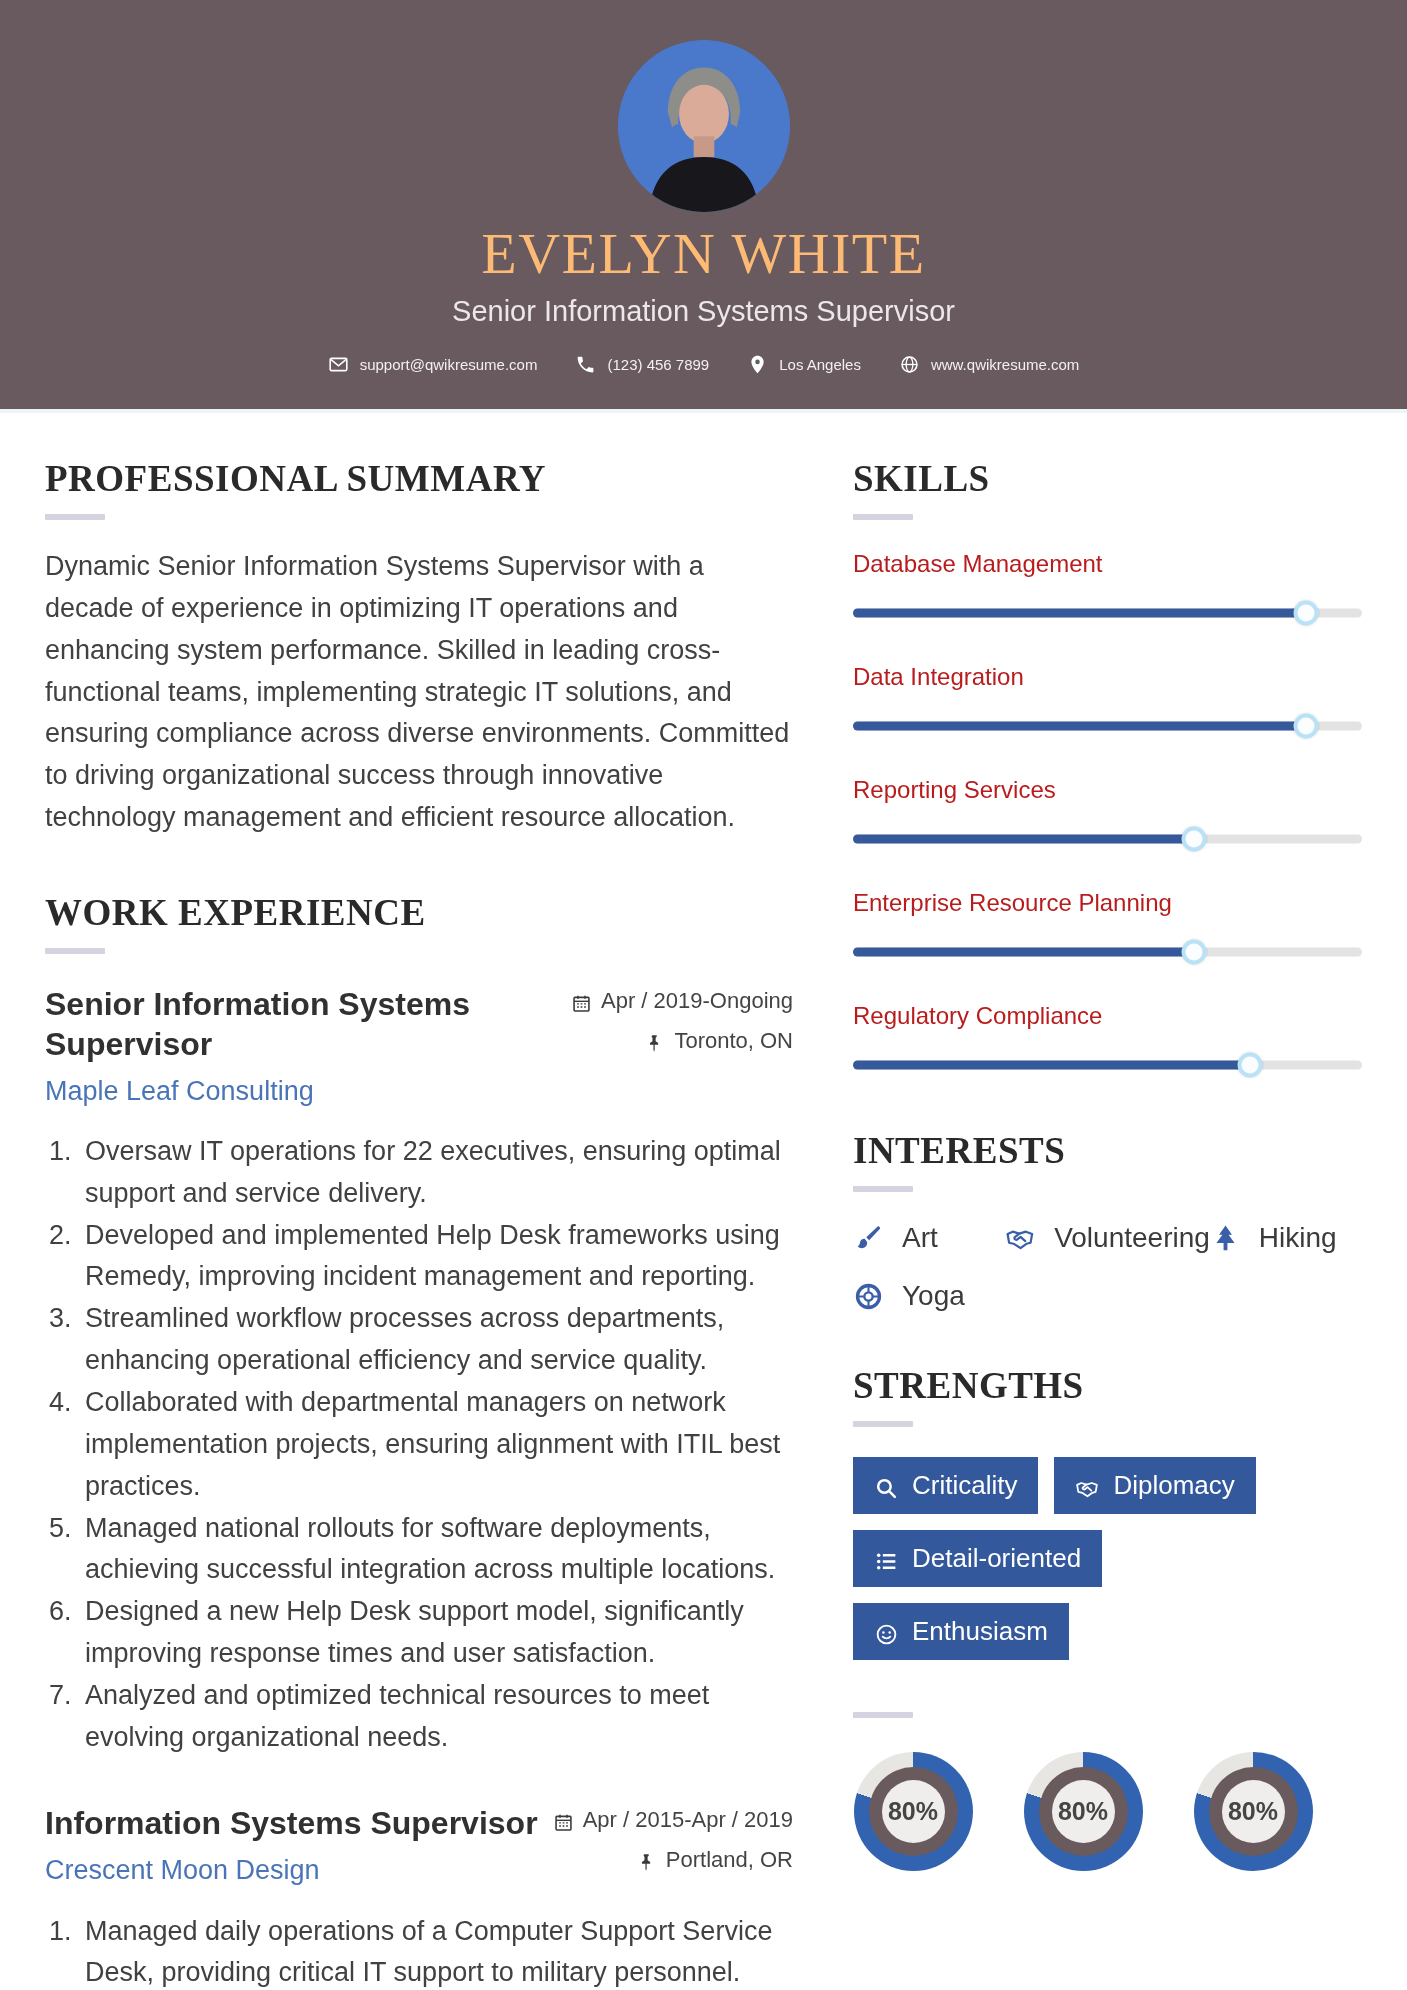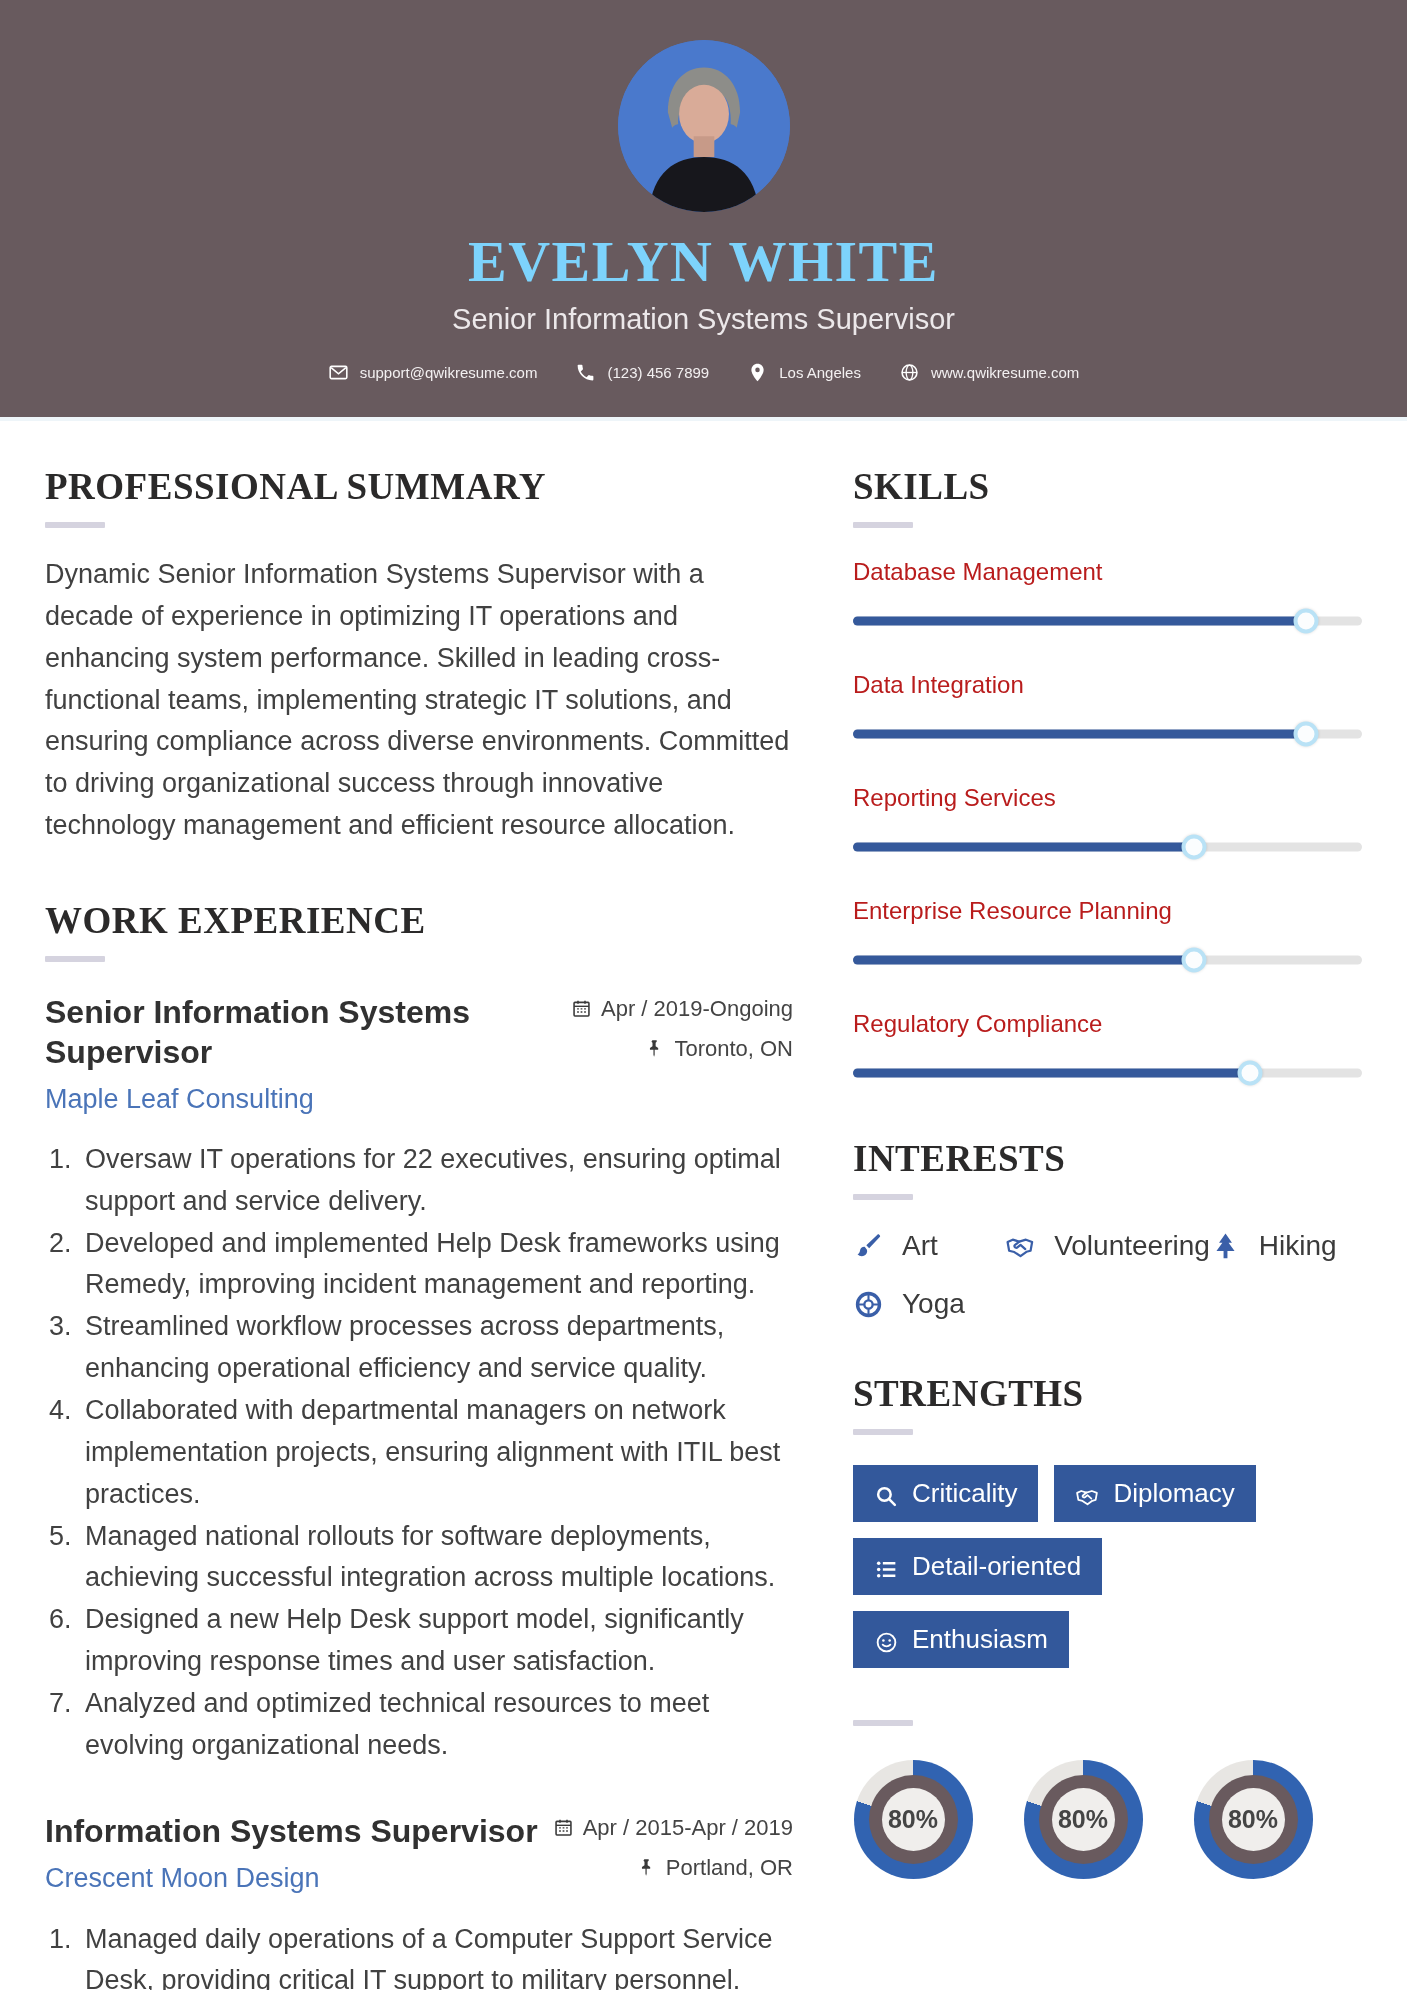--- a/index.html
+++ b/index.html
@@ -10,21 +10,21 @@
   }
   *{margin:0;padding:0;box-sizing:border-box}
   html,body{background:#fff}
   body{font-family:"Liberation Sans","DejaVu Sans",sans-serif;color:var(--body)}
   .page{width:1407px;min-height:1990px;margin:0 auto;background:#fff;display:flex;flex-direction:column}
 
   
   header{background:var(--header-bg);padding:40px 0 34px;text-align:center;border-bottom:4px solid #eef5f9}
   .photo{width:172px;height:172px;border-radius:50%;overflow:hidden;margin:0 auto;background:var(--photo-bg)}
   .photo svg{width:100%;height:100%;display:block}
-  h1.name{font-family:"Liberation Serif","DejaVu Serif",serif;font-weight:700;font-size:58px;color:#7dd3fc;letter-spacing:1.5px;margin-top:16px}
+  h1.name{font-family:"Liberation Serif","DejaVu Serif",serif;font-weight:400;font-size:58px;color:#fdba74;letter-spacing:1.5px;margin-top:8px}
   .job-headline{font-size:29px;color:#ece8ea;margin-top:8px;font-weight:400}
   .contact-row{display:flex;justify-content:center;align-items:center;gap:38px;margin-top:26px;color:#fff;font-size:15px}
   .contact-item{display:flex;align-items:center;gap:11px;color:#f3f0f1}
   .contact-item .icn{width:21px;height:21px;color:#fff}
 
   .icn{display:inline-block;line-height:0}
   .icn svg{width:100%;height:100%;display:block}
 
   
   main{display:flex;gap:60px;padding:44px 45px 0 45px;flex:1;align-items:flex-start}
@@ -37,21 +37,21 @@
 
   .summary-text{font-size:27px;line-height:1.55;margin-top:26px;color:var(--body)}
 
   
   .job{margin-top:30px}
   .job + .job{margin-top:44px}
   .job-head{display:flex;justify-content:space-between;align-items:flex-start}
   .job-title{font-size:32px;font-weight:700;color:#313131;line-height:1.25}
   .company{font-size:27px;color:var(--link-blue);margin-top:12px;display:inline-block;text-decoration:none;cursor:pointer}
   .job-meta{flex:0 0 auto;text-align:right;padding-top:4px}
-  .meta-line{display:flex;justify-content:flex-end;align-items:center;gap:9px;font-size:22px;color:var(--meta);margin-bottom:14px;white-space:nowrap}
+  .meta-line{display:flex;justify-content:flex-end;align-items:flex-end;gap:9px;font-size:22px;color:var(--meta);margin-bottom:14px;white-space:nowrap}
   .meta-line .icn{width:21px;height:21px;color:#3a3a3a}
   .bullets{list-style:none;counter-reset:n;margin-top:24px;font-size:27px;line-height:1.55;color:var(--body)}
   .bullets li{counter-increment:n;position:relative;padding-left:40px}
   .bullets li::before{content:counter(n) ".";position:absolute;left:4px}
 
   
   .skill{margin-top:30px;margin-bottom:38px}
   .skill-label{font-size:24px;color:#b91c1c}
   .slider{position:relative;height:25px;margin-top:22px;cursor:pointer}
   .slider-track{position:absolute;top:50%;transform:translateY(-50%);left:0;right:0;height:9px;border-radius:5px;background:var(--slider-track)}

